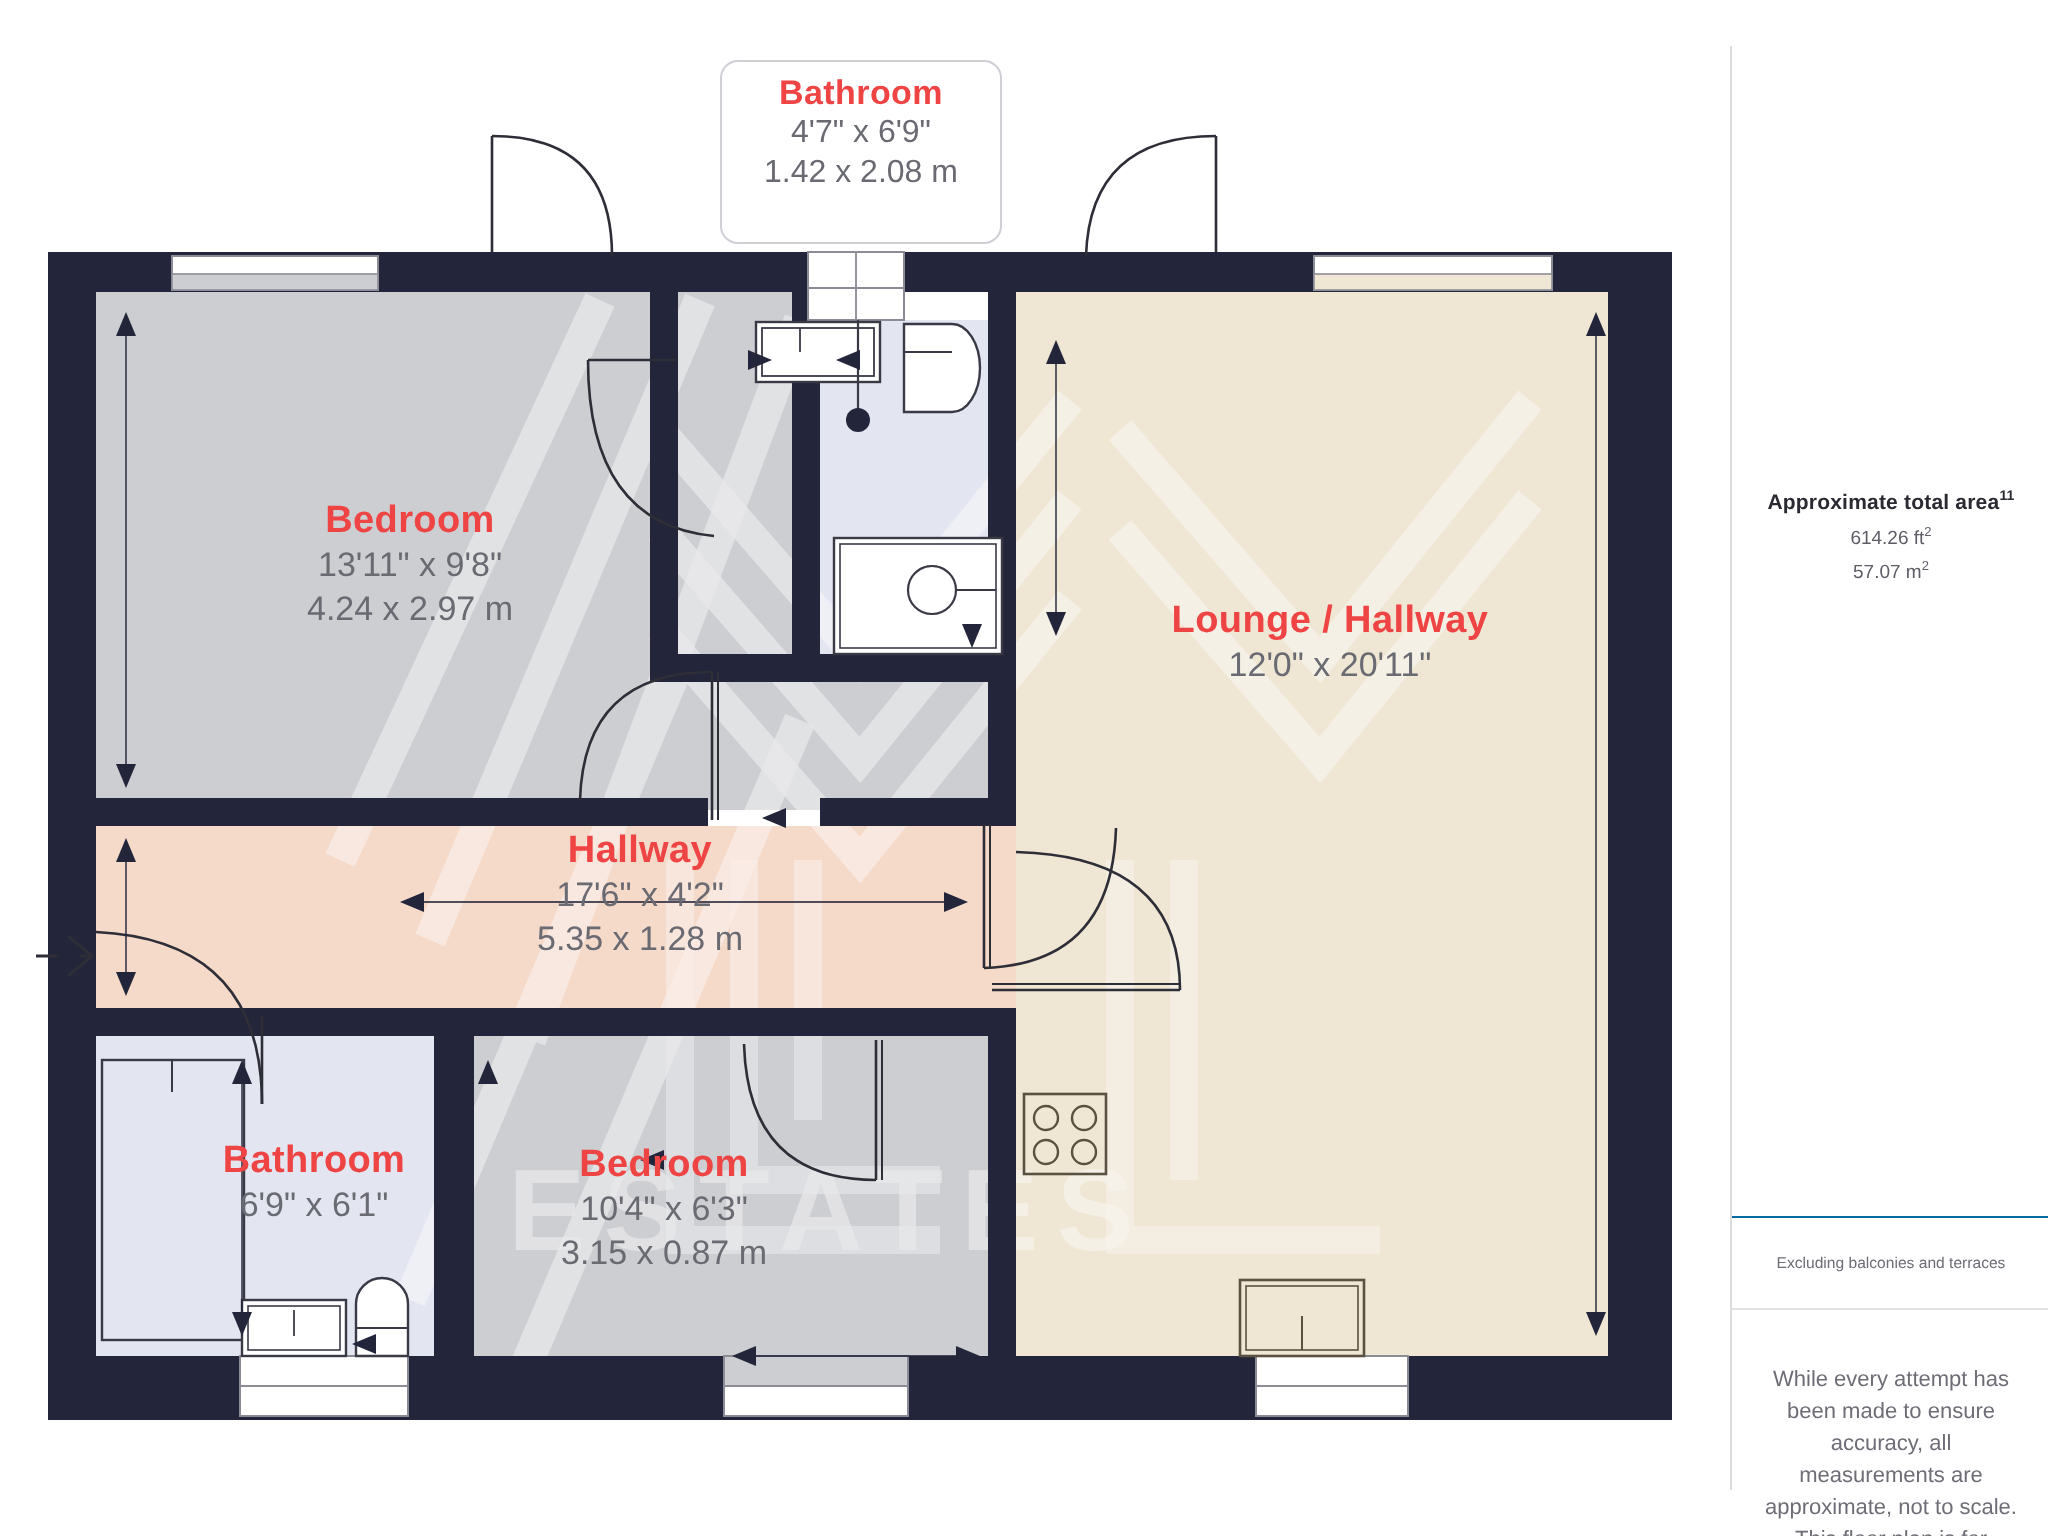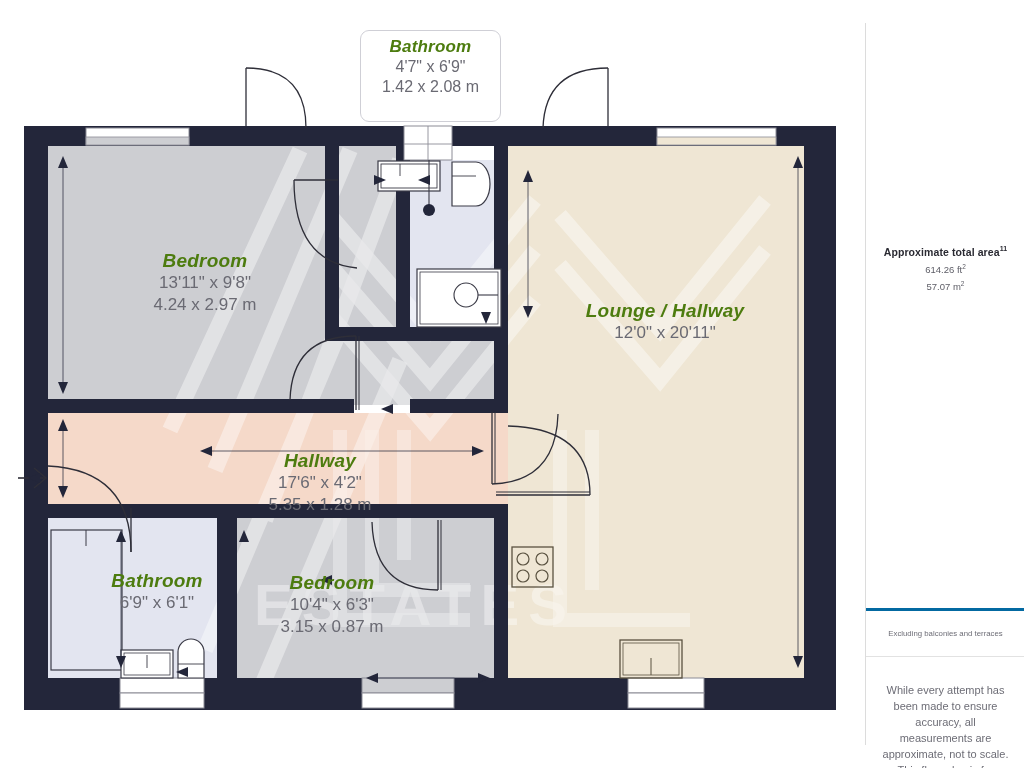--- a/index.html
+++ b/index.html
@@ -18,37 +18,37 @@
     background:#fff;
   }
   #area-block{position:absolute;left:0;top:222px;width:159px;text-align:center;}
   #area-title{font-size:10.5px;font-weight:bold;color:#2a2a32;letter-spacing:.1px;}
   #area-title sup{font-size:7px;font-weight:bold;}
   .area-val{font-size:9.5px;color:#5d5d66;margin-top:5px;}
   .area-val sup{font-size:6.5px;}
 
   #excl-block{
     position:absolute;left:0;top:585px;width:159px;
-    border-top:3px solid #0369a1;border-bottom:1px solid #e2e2e2;
+    border-top:1px solid #0369a1;border-bottom:1px solid #e2e2e2;
     padding:18px 8px;box-sizing:border-box;text-align:center;
   }
   #excl-text{font-size:7.8px;color:#6d6d76;}
 
   #disc-block{position:absolute;left:0;top:652px;width:159px;padding:8px 14px;box-sizing:border-box;text-align:center;}
   #disc-text{font-size:11px;color:#6d6d76;line-height:1.45;}
   #brand{margin-top:10px;font-size:8.5px;color:#4a4a52;letter-spacing:.2px;}
   #brand b{font-weight:bold;color:#2a2a32;}
 
   
   #plan{position:absolute;left:0;top:0;width:865px;height:768px;}
   #plan svg{display:block;}
 
   
   .room-label{position:absolute;text-align:center;pointer-events:none;}
-  .room-name{font-size:19px;font-weight:bold;color:#4d7c0f;letter-spacing:.2px;line-height:1.15;font-style:italic;}
+  .room-name{font-size:19px;font-weight:bold;color:#ef4444;letter-spacing:.2px;line-height:1.15;}
   .room-dim{font-size:17px;color:#6a6a73;line-height:1.28;}
 
   
   #bath-callout{
     position:absolute;left:360px;top:30px;width:141px;height:92px;
     background:#ffffff;border:1px solid #cfcfd6;border-radius:9px;
     box-sizing:border-box;text-align:center;padding-top:6px;
     z-index:7;
   }
   #bath-callout .room-name{font-size:17px;}
@@ -327,21 +327,21 @@
     <div class="room-name">Bedroom</div>
     <div class="room-dim">13'11" x 9'8"</div>
     <div class="room-dim">4.24 x 2.97 m</div>
   </div>
 
   <div class="room-label" style="left:560px;top:300px;width:210px;">
     <div class="room-name">Lounge / Hallway</div>
     <div class="room-dim">12'0" x 20'11"</div>
   </div>
 
-  <div class="room-label" style="left:215px;top:450px;width:210px;">
+  <div class="room-label" style="left:215px;top:415px;width:210px;">
     <div class="room-name">Hallway</div>
     <div class="room-dim">17'6" x 4'2"</div>
     <div class="room-dim">5.35 x 1.28 m</div>
   </div>
 
   <div class="room-label" style="left:52px;top:570px;width:210px;">
     <div class="room-name">Bathroom</div>
     <div class="room-dim">6'9" x 6'1"</div>
   </div>
 

